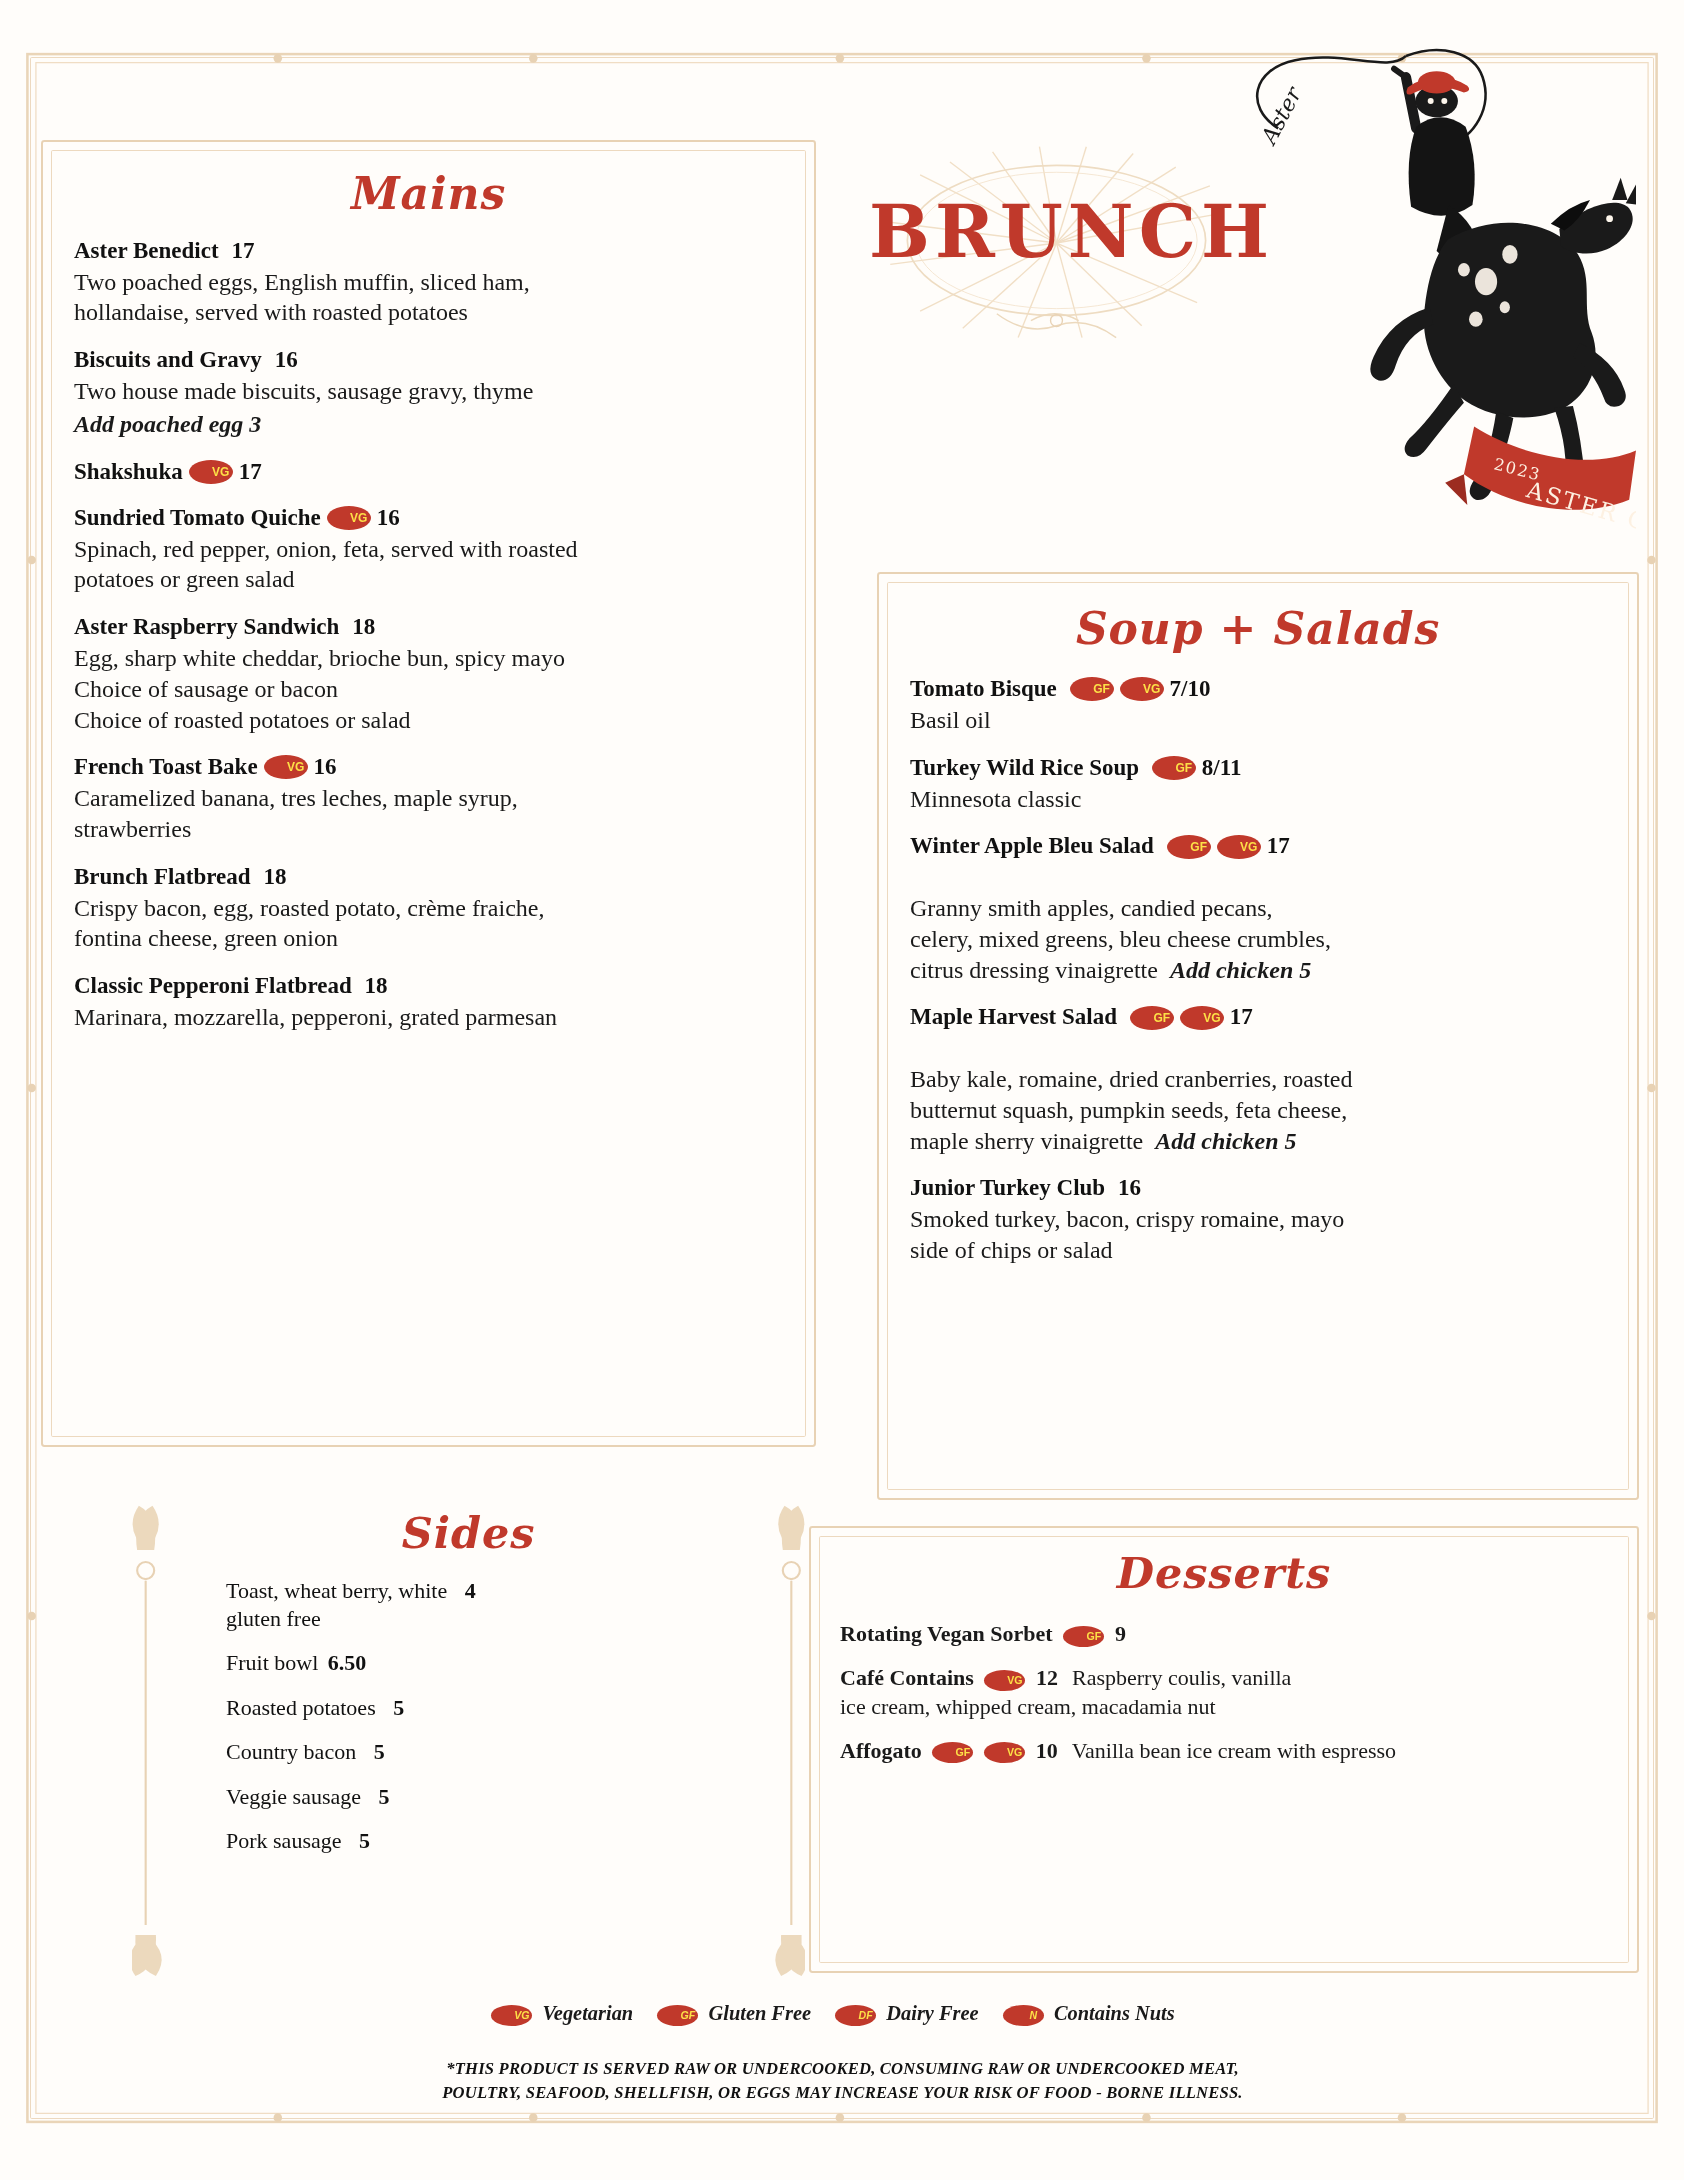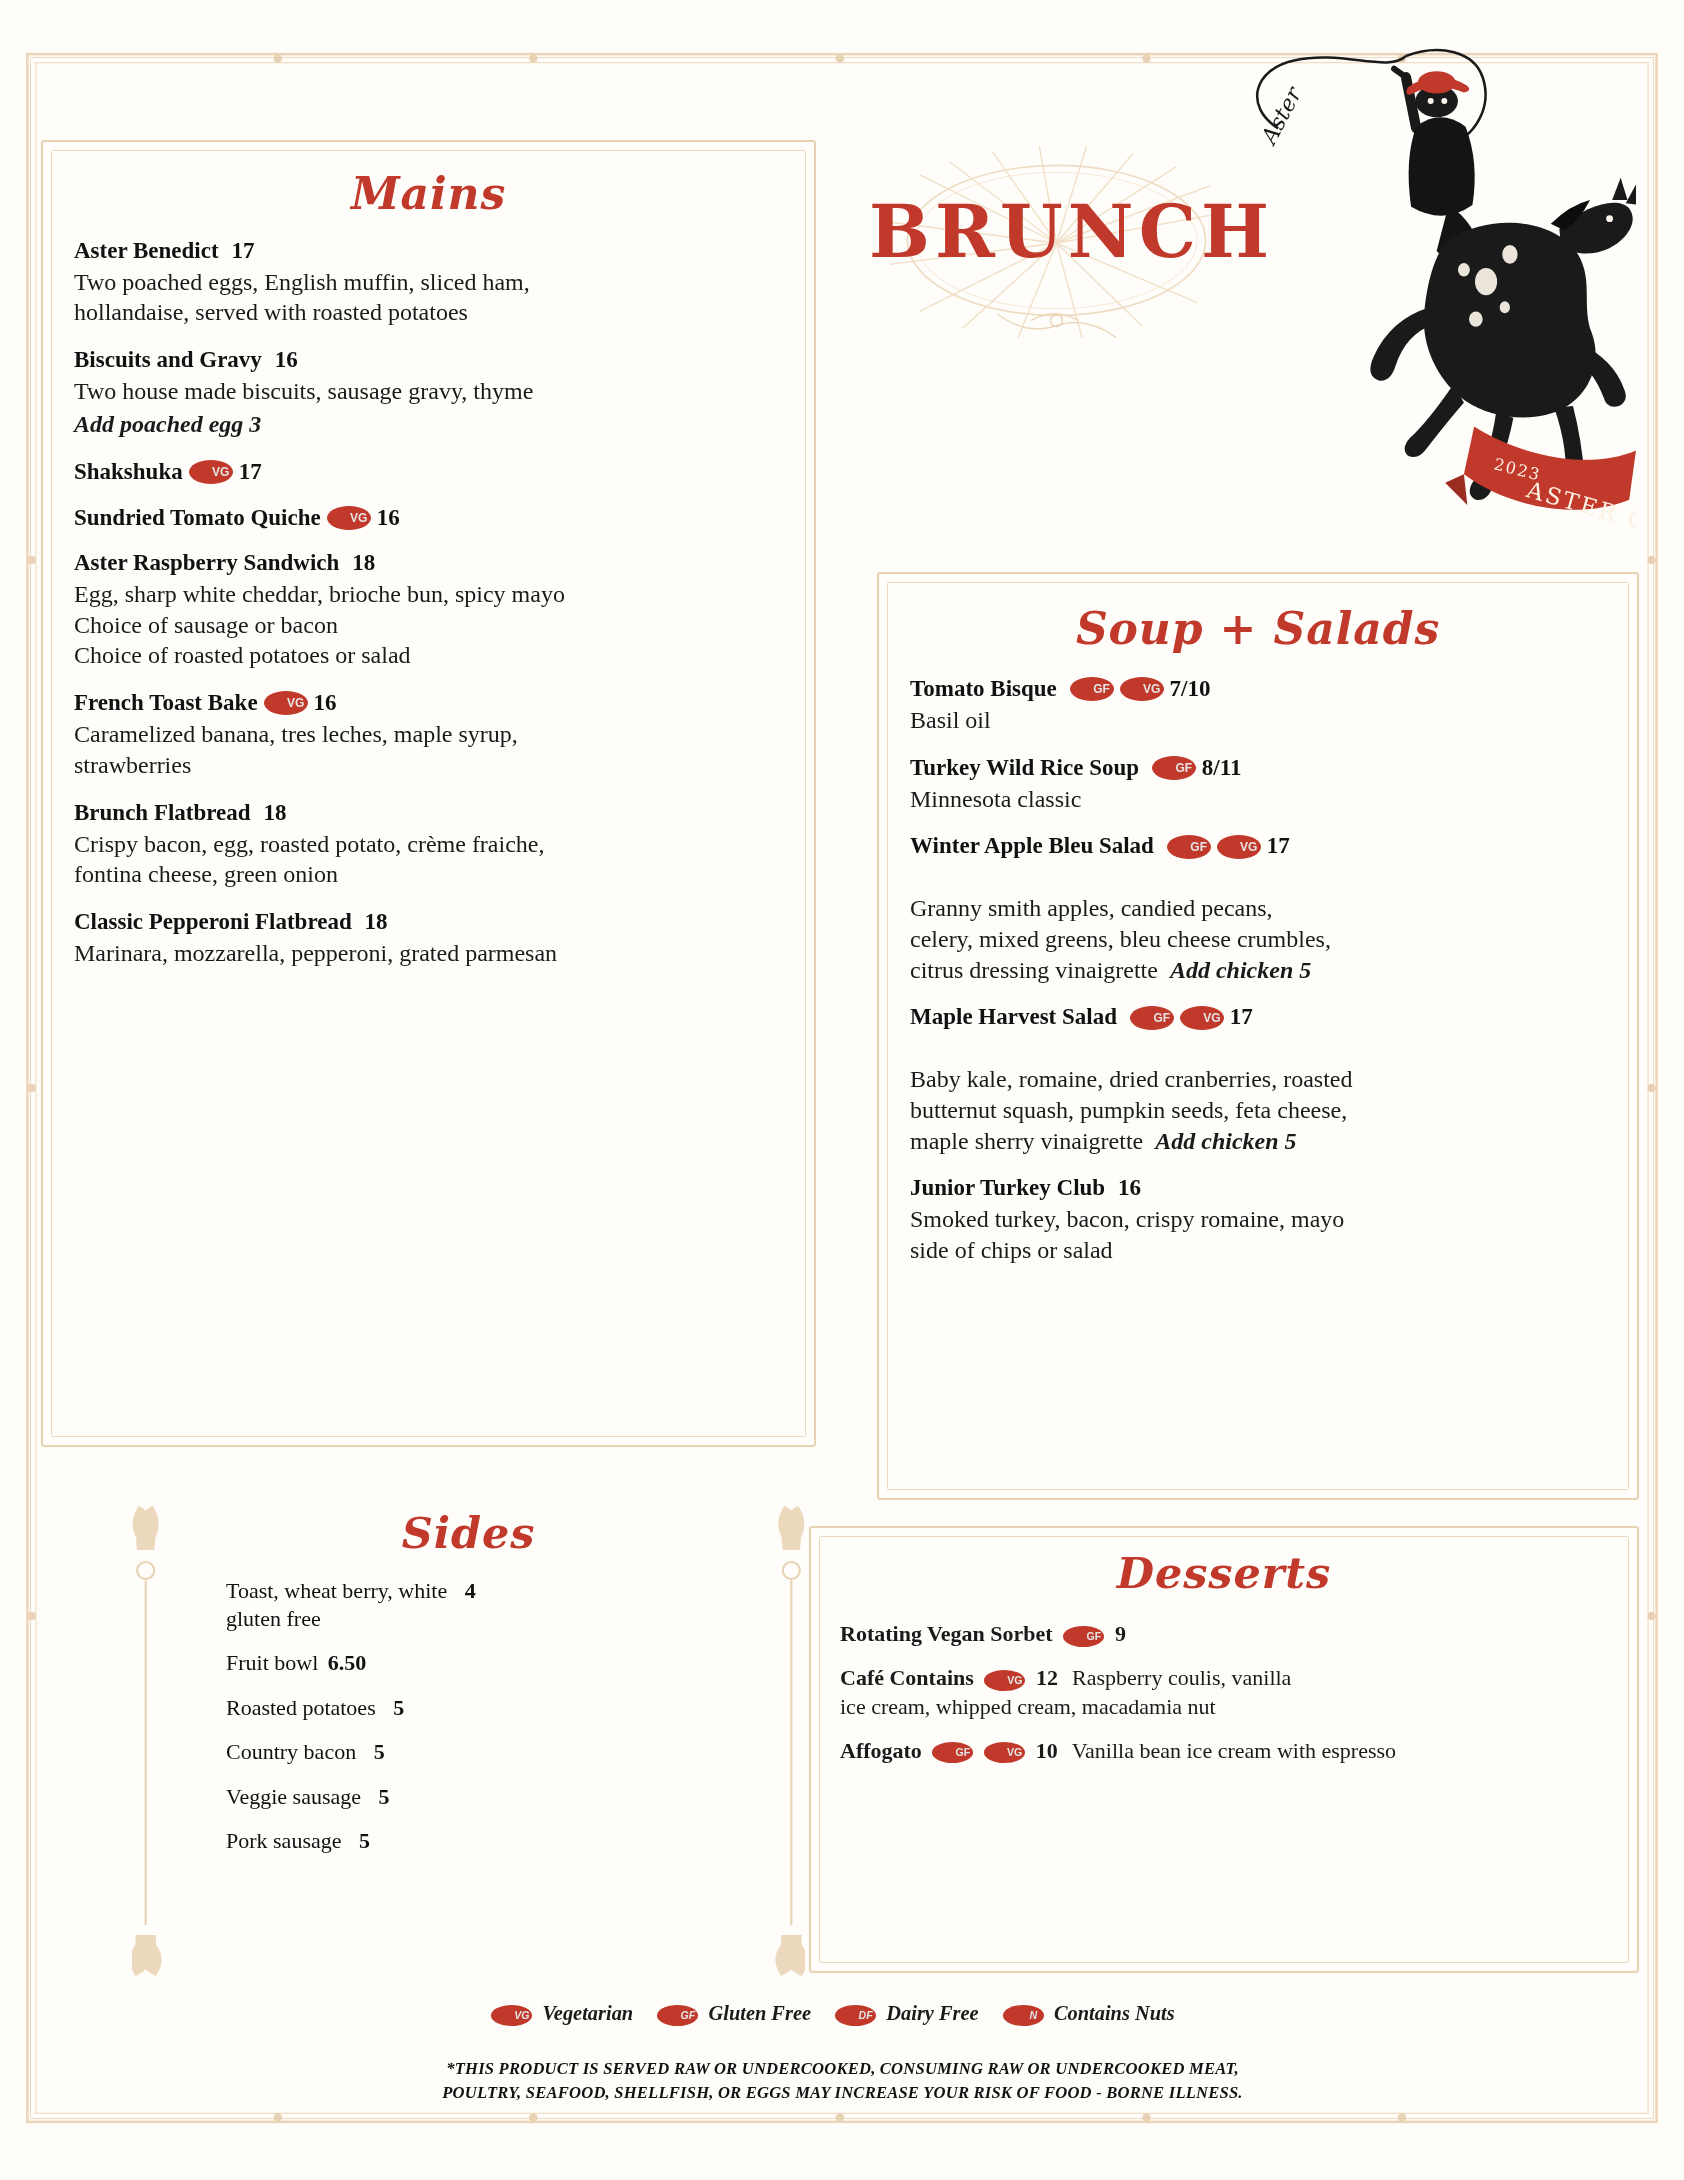--- a/index.html
+++ b/index.html
@@ -79,21 +79,21 @@
 
   
   .badge {
     display: inline-flex;
     align-items: center;
     justify-content: center;
     width: 24px;
     height: 24px;
     border-radius: 50%;
     background: #c0392b;
-    color: #e5e5e5;
+    color: #fde047;
     font-family: "Liberation Sans", sans-serif;
     font-weight: 700;
     font-size: 12px;
     letter-spacing: 0px;
     line-height: 1;
     vertical-align: middle;
     flex: 0 0 auto;
     padding-left: 20px;
   }
   .badge.sm { width: 21px; height: 21px; font-size: 10.6px; }
@@ -305,20 +305,22 @@
           <span class="price">17</span>
         </div>
       </div>
 
       <div class="item">
         <div class="item-head">
           <span>Sundried Tomato Quiche</span>
           <span class="badge">VG</span>
           <span class="price">16</span>
         </div>
+        <div class="item-desc" style="white-space:pre-line;">Spinach, red pepper, onion, feta, served with roasted
+potatoes or green salad</div>
       </div>
 
       <div class="item">
         <div class="item-head">
           <span>Aster Raspberry Sandwich</span>
           <span class="price" style="margin-left:6.8px;">18</span>
         </div>
         <div class="item-desc" style="white-space:pre-line;">Egg, sharp white cheddar, brioche bun, spicy mayo
 Choice of sausage or bacon
 Choice of roasted potatoes or salad</div>

